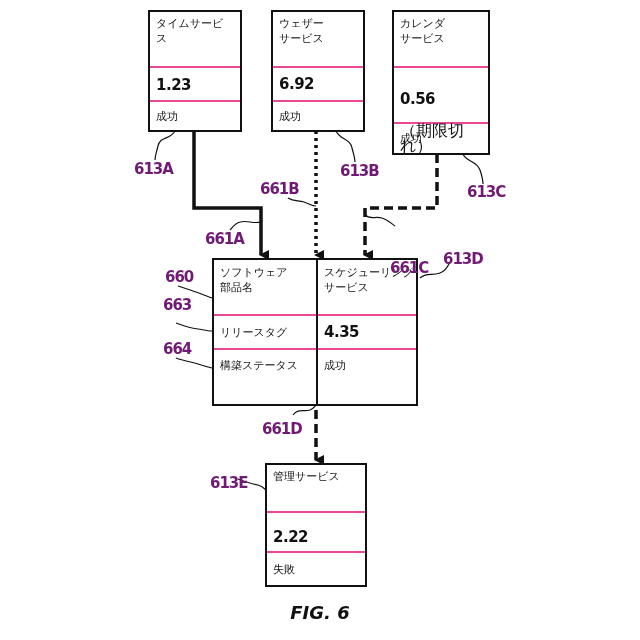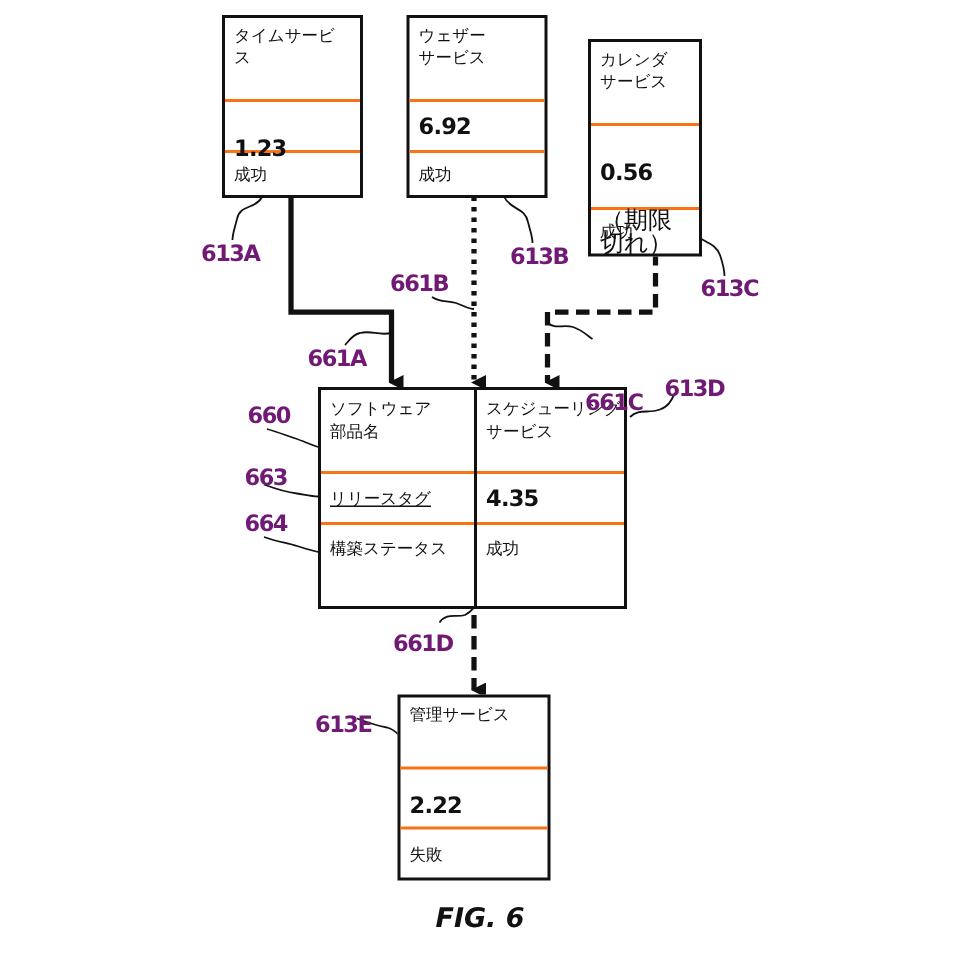--- a/index.html
+++ b/index.html
@@ -1,20 +1,20 @@
 <!DOCTYPE html>
 <html><head>
   <meta charset="utf-8">
   <style>
     html, body { margin: 0; padding: 0; background: #ffffff; }
     body { width: 640px; height: 640px; position: relative; overflow: hidden;
            font-family: "DejaVu Sans", sans-serif; color: #111; }
     svg.wires { position: absolute; left: 0; top: 0; width: 640px; height: 640px; }
     .box { position: absolute; border: 2px solid #111; background: #fff; box-sizing: border-box; }
-    .cell { position: absolute; left: 0; right: 0; box-sizing: border-box; border-bottom: 2px solid #f97316;
+    .cell { position: absolute; left: 0; right: 0; box-sizing: border-box; border-bottom: 2px solid #ec4899;
             padding: 4px 6px; font-size: 11px; line-height: 15px; white-space: pre-line; }
     .cell.last { border-bottom: none; }
     .val { font-size: 15px; font-weight: bold; letter-spacing: -0.5px; line-height: 18px; }
     .sub { font-size: 16px; font-weight: normal; letter-spacing: 0; }
     .label { position: absolute; font-family: "DejaVu Sans", sans-serif; font-size: 15px; font-weight: bold;
              letter-spacing: -1px; color: #701a75; }
     .fig { position: absolute; left: 0; width: 640px; top: 602px; text-align: center;
            font-family: "DejaVu Sans", sans-serif; font-size: 18px; font-weight: bold; font-style: italic; }
     .vdiv { position: absolute; top: 0; bottom: 0; width: 2px; background: #111; }
   </style>
@@ -45,50 +45,50 @@
   <path d="M293,415 C298,408 304,412 310,410 C314,408 315,406 316,405" fill="none" stroke="#111" stroke-width="1.2"></path>
   <path d="M420,278 C426,272 432,276 440,273 C446,271 448,266 450,262" fill="none" stroke="#111" stroke-width="1.2"></path>
   <path d="M178,286 C185,288 190,290 196,292 C202,294 206,296 212,298" fill="none" stroke="#111" stroke-width="1.2"></path>
   <path d="M176,323 C184,326 190,328 198,329 C204,330 208,331 212,331" fill="none" stroke="#111" stroke-width="1.2"></path>
   <path d="M176,358 C184,361 192,362 198,364 C204,366 208,367 212,368" fill="none" stroke="#111" stroke-width="1.2"></path>
   <path d="M238,479 C246,482 252,484 258,485 C262,486 264,488 266,490" fill="none" stroke="#111" stroke-width="1.2"></path>
 </svg>
 
 <div class="box" style="left:148px; top:10px; width:94px; height:122px;">
   <div class="cell" style="top:0; height:56px;">タイムサービス</div>
-  <div class="cell val" style="top:56px; height:34px; padding-top:22px;">1.23</div>
+  <div class="cell val" style="top:56px; height:34px; padding-top:8px;">1.23</div>
   <div class="cell last" style="top:90px; height:30px; padding-top:7px;">成功</div>
 </div>
 
 <div class="box" style="left:271px; top:10px; width:94px; height:122px;">
   <div class="cell" style="top:0; height:56px;">ウェザー
 サービス</div>
   <div class="cell val" style="top:56px; height:34px; padding-top:7px;">6.92</div>
   <div class="cell last" style="top:90px; height:30px; padding-top:7px;">成功</div>
 </div>
 
-<div class="box" style="left:392px; top:10px; width:76px; height:145px;margin-top:16px;">
+<div class="box" style="left:392px; top:10px; width:98px; height:145px;">
   <div class="cell" style="top:0; height:56px;">カレンダ
 サービス</div>
   <div class="cell" style="top:56px; height:56px; padding-top:7px;">
     <div class="val">0.56</div>
     <div class="sub">（期限切れ）</div>
   </div>
   <div class="cell last" style="top:112px; height:31px; padding-top:7px;">成功</div>
 </div>
 
 <div class="box" style="left:212px; top:258px; width:206px; height:148px;">
   <div class="cell" style="top:0; height:56px; padding:0;">
     <div style="position:absolute; left:6px; top:5px; width:90px; white-space:pre-line;">ソフトウェア
 部品名</div>
     <div style="position:absolute; left:110px; top:5px; width:92px; white-space:pre-line;">スケジューリング
 サービス</div>
   </div>
   <div class="cell" style="top:56px; height:34px; padding:0;">
-    <div style="position:absolute; left:6px; top:9px;text-decoration:underline;">リリースタグ</div>
+    <div style="position:absolute; left:6px; top:9px;">リリースタグ</div>
     <div class="val" style="position:absolute; left:110px; top:7px;">4.35</div>
   </div>
   <div class="cell last" style="top:90px; height:32px; padding:0;">
     <div style="position:absolute; left:6px; top:8px;">構築ステータス</div>
     <div style="position:absolute; left:110px; top:8px;">成功</div>
   </div>
   <div class="vdiv" style="left:102px;"></div>
 </div>
 
 <div class="box" style="left:265px; top:463px; width:102px; height:124px;">
@@ -98,18 +98,18 @@
 </div>
 
 <div class="label" style="left:134px; top:160px;">613A</div>
 <div class="label" style="left:340px; top:162px;">613B</div>
 <div class="label" style="left:467px; top:183px;">613C</div>
 <div class="label" style="left:205px; top:230px;">661A</div>
 <div class="label" style="left:260px; top:180px;">661B</div>
 <div class="label" style="left:390px; top:227px;margin-top:32px;">661C</div>
 <div class="label" style="left:443px; top:250px;">613D</div>
 <div class="label" style="left:165px; top:268px;">660</div>
-<div class="label" style="left:163px; top:309px;text-align:right;">663</div>
+<div class="label" style="left:163px; top:296px;text-align:right;">663</div>
 <div class="label" style="left:163px; top:340px;">664</div>
 <div class="label" style="left:262px; top:420px;">661D</div>
 <div class="label" style="left:210px; top:474px;">613E</div>
 
 <div class="fig">FIG. 6</div>
 
 </body></html>

